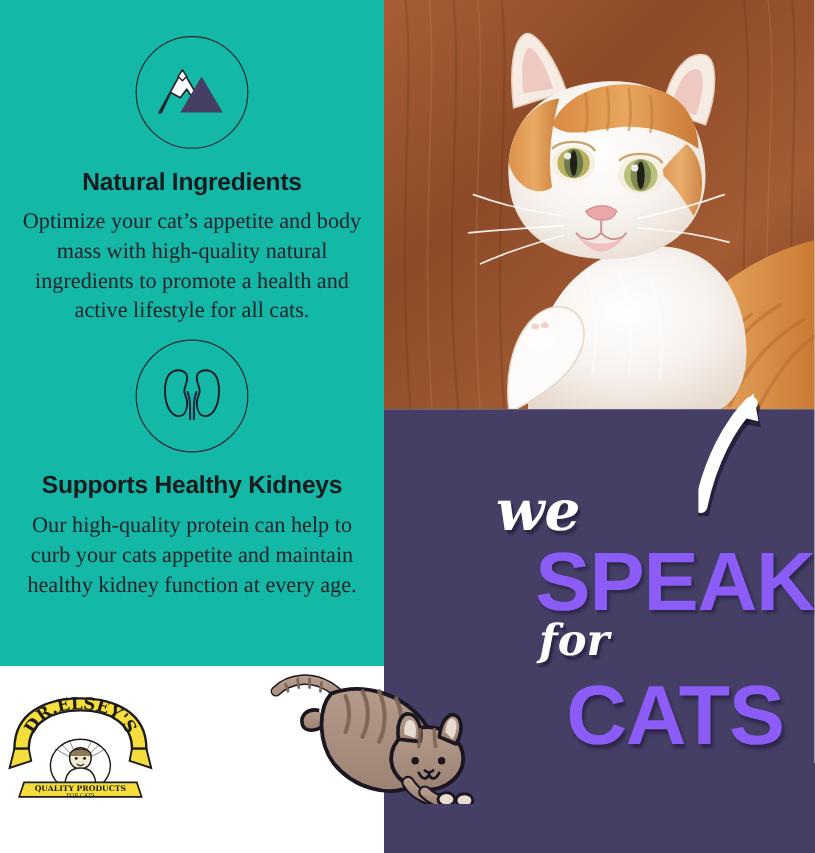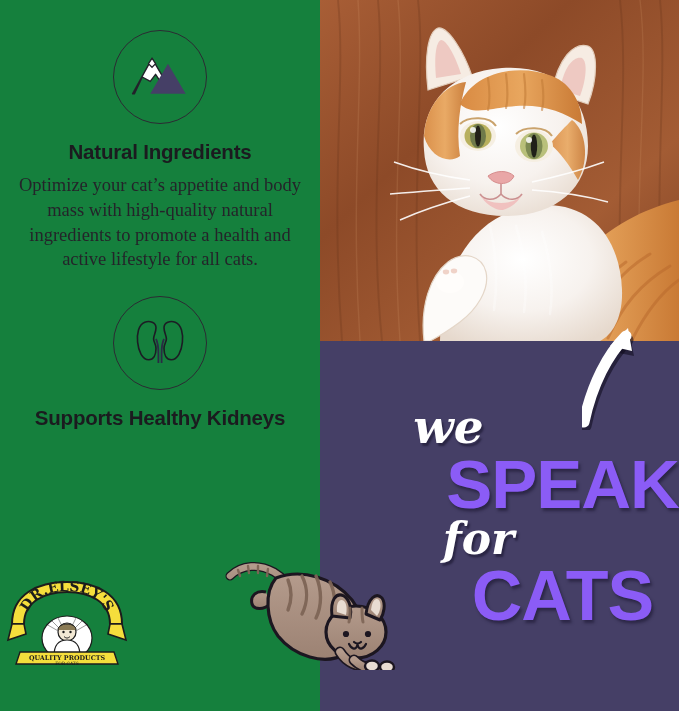--- a/index.html
+++ b/index.html
@@ -7,26 +7,26 @@
     width:679px;height:711px;
     background:#ffffff;
     font-family:"Liberation Sans", sans-serif;
     overflow:hidden;
     position:relative;
   }
   .page{position:relative;width:679px;height:711px;overflow:hidden;background:#fff;}
 
   
   .left-col{
-    position:absolute;left:0;top:0;width:320px;height:711px;
-    background:#15803d;
+    position:absolute;left:0;top:0;width:320px;height:555px;
+    background:#14b8a6;
   }
   .feature{position:absolute;left:0;width:320px;text-align:center;}
   .feature-1{top:30px;}
-  .feature-2{top:296px;}
+  .feature-2{top:283px;}
 
   .icon-circle{
     width:94px;height:94px;border-radius:50%;
     border:1.5px solid #2b2b33;
     margin:0 auto;
     display:flex;align-items:center;justify-content:center;
     box-sizing:border-box;
   }
   .feature-title{
     font-size:20.5px;font-weight:bold;color:#1b1b1f;
@@ -65,21 +65,21 @@
     padding-left:42px;
   }
   .tl-script{
     position:absolute;width:100%;
     font-family:"DejaVu Serif", serif;
     font-style:italic;font-weight:bold;color:#ffffff;
     text-shadow:2px 3px 2px rgba(20,16,40,.55);
     white-space:nowrap;
   }
   .tl-we{top:58px;font-size:47px;left:-72px;}
-  .tl-for{top:172px;font-size:44px;left:-42px;}
+  .tl-for{top:172px;font-size:36px;left:-42px;}
   .tl-block{
     position:absolute;width:100%;
     font-family:"Liberation Sans", sans-serif;
     font-weight:bold;color:#8b5cf6;
     letter-spacing:-1px;
     text-shadow:2px 3px 3px rgba(20,16,40,.5);
     white-space:nowrap;
   }
   .tl-speak{top:104px;font-size:69px;}
   .tl-cats{top:215px;font-size:70px;}
@@ -120,20 +120,21 @@
         <svg viewBox="0 0 70 62" width="56" height="50" aria-hidden="true">
           <path d="M30 12 C30 5, 22 3, 16 5 C8 8, 6 20, 7 30 C8 41, 13 52, 21 52
                    C27 52, 30 46, 30 38 C30 32, 27 30, 27 26 C27 21, 30 18, 30 12 Z" fill="none" stroke="#1c1c24" stroke-width="2"></path>
           <path d="M40 12 C40 5, 48 3, 54 5 C62 8, 64 20, 63 30 C62 41, 57 52, 49 52
                    C43 52, 40 46, 40 38 C40 32, 43 30, 43 26 C43 21, 40 18, 40 12 Z" fill="none" stroke="#1c1c24" stroke-width="2"></path>
           <path d="M30 26 C32 30, 33 36, 33 44 L33 56" fill="none" stroke="#2a2a45" stroke-width="2.2"></path>
           <path d="M40 26 C38 30, 37 36, 37 44 L37 56" fill="none" stroke="#2a2a45" stroke-width="2.2"></path>
         </svg>
       </div>
       <div class="feature-title">Supports Healthy Kidneys</div>
+      <div class="feature-body">Our high-quality protein can help to curb your cats appetite and maintain healthy kidney function at every age.</div>
     </div>
 
     <div class="logo">
       <svg viewBox="0 0 122 92" aria-hidden="true">
 
         <path d="M6 46 C6 16, 32 4, 61 4 C90 4, 116 16, 116 46
                  L104 46 C104 24, 84 14, 61 14 C38 14, 18 24, 18 46 Z" fill="#F5DE3C" stroke="#1c1c1c" stroke-width="2"></path>
 
         <path d="M6 46 L2 62 L20 56 L18 46 Z" fill="#F5DE3C" stroke="#1c1c1c" stroke-width="1.6"></path>
         <path d="M116 46 L120 62 L102 56 L104 46 Z" fill="#F5DE3C" stroke="#1c1c1c" stroke-width="1.6"></path>

